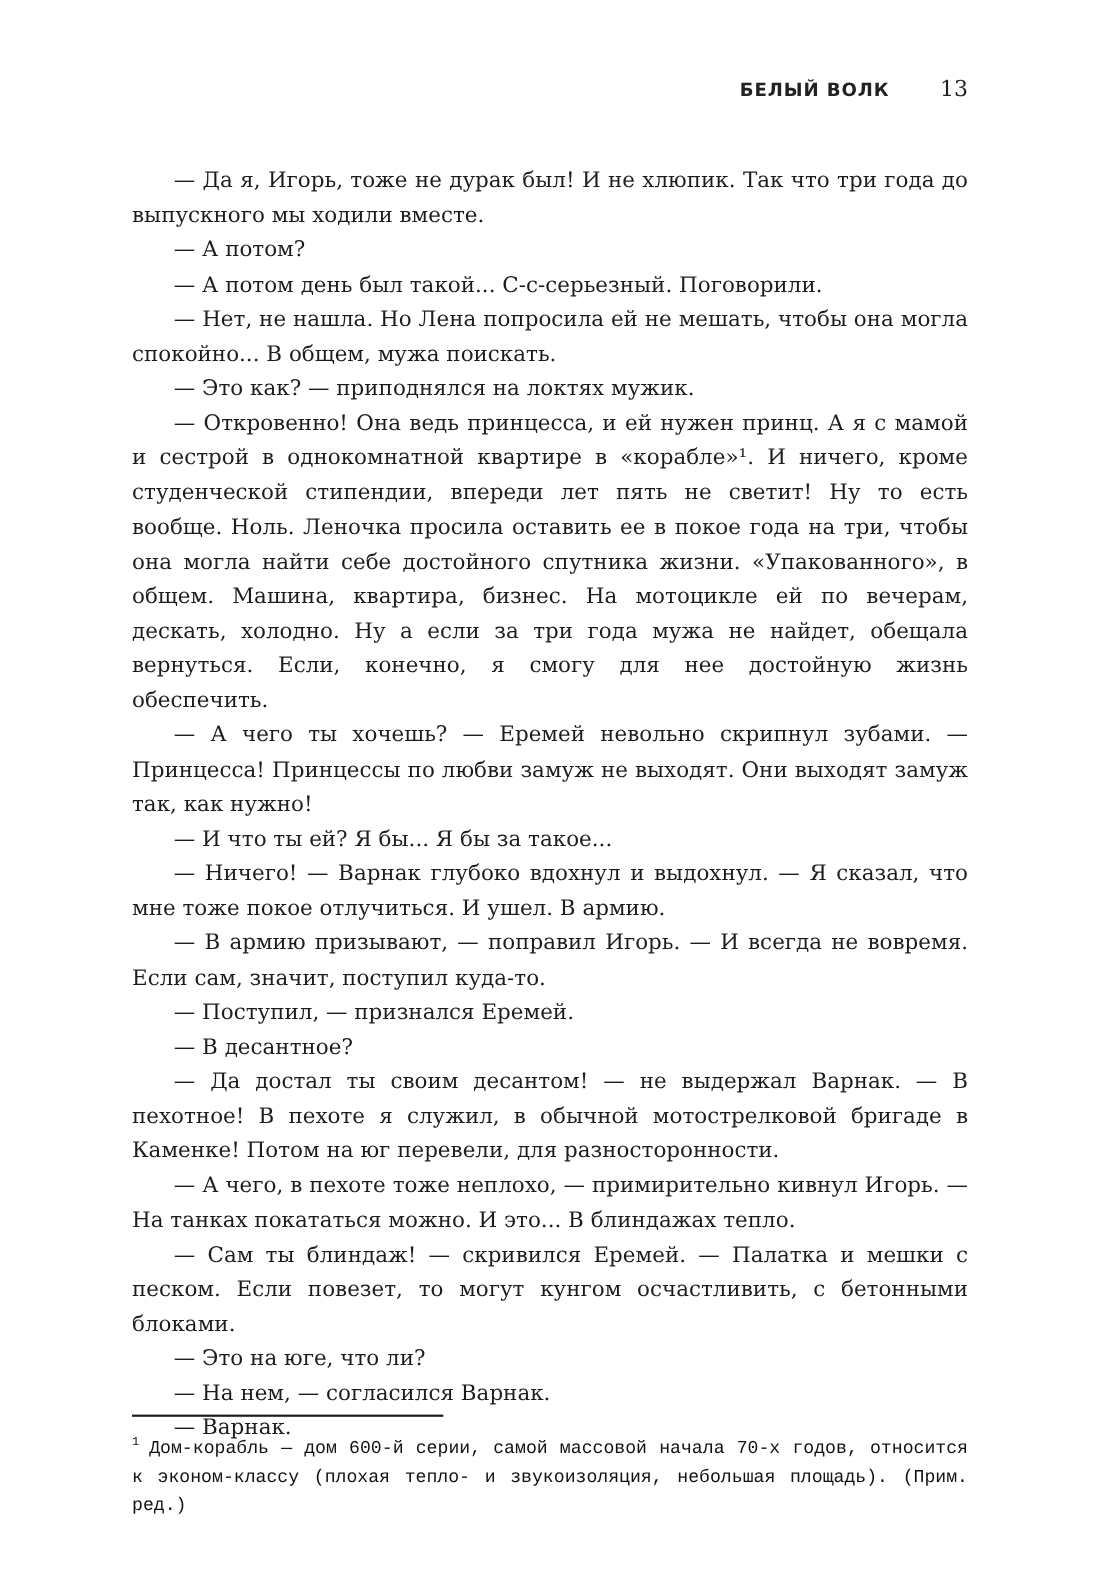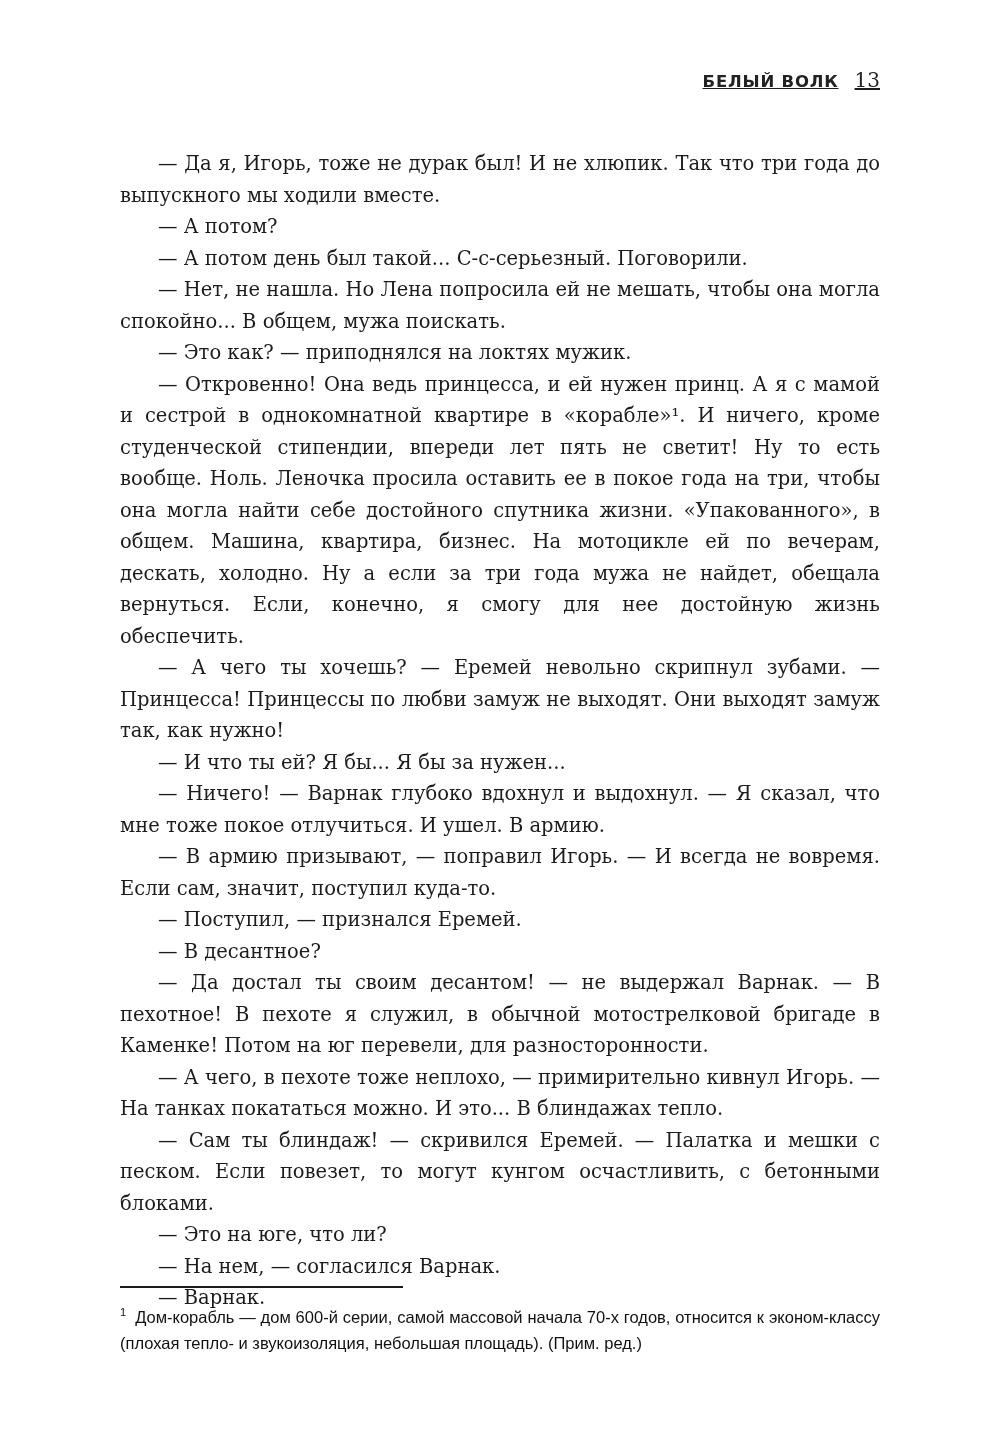--- a/index.html
+++ b/index.html
@@ -14,22 +14,21 @@
     overflow: hidden;
   }
   .running-head {
     position: absolute;
     top: 68px;
     left: 120px;
     right: 120px;
     display: flex;
     justify-content: flex-end;
     align-items: baseline;
-    gap: 16px;
-    text-decoration: underline;
+    gap: 46px;
   }
   .running-title {
     font-family: "DejaVu Sans", "Liberation Sans", sans-serif;
     font-weight: bold;
     font-size: 16.5px;
     letter-spacing: 0.8px;
     color: #222222;
   }
   .page-number {
     font-size: 20px;
@@ -52,21 +51,21 @@
     width: 760px;
     top: 1286px;
   }
   .footnote-rule {
     width: 283px;
     height: 2px;
     background: #1c1c1c;
     margin-bottom: 11px;
   }
   .footnote {
-    font-family: Liberation Sans, sans-serif;
+    font-family: Liberation Mono, monospace;
     font-size: 16.5px;
     line-height: 26px;
     color: #111111;
     text-align: justify;
   }
   .footnote sup {
     font-size: 11px;
     vertical-align: super;
     margin-right: 9px;
   }
@@ -82,21 +81,21 @@
   </header>
 
   <main class="body-text" id="paragraphs">
       <p class="para">— Да я, Игорь, тоже не дурак был! И не хлюпик. Так что три года до выпускного мы ходили вместе.</p>
       <p class="para">— А потом?</p>
       <p class="para">— А потом день был такой... С-с-серьезный. Поговорили.</p>
       <p class="para">— Нет, не нашла. Но Лена попросила ей не мешать, чтобы она могла спокойно... В общем, мужа поискать.</p>
       <p class="para">— Это как? — приподнялся на локтях мужик.</p>
       <p class="para">— Откровенно! Она ведь принцесса, и ей нужен принц. А я с мамой и сестрой в однокомнатной квартире в «корабле»¹. И ничего, кроме студенческой стипендии, впереди лет пять не светит! Ну то есть вообще. Ноль. Леночка просила оставить ее в покое года на три, чтобы она могла найти себе достойного спутника жизни. «Упакованного», в общем. Машина, квартира, бизнес. На мотоцикле ей по вечерам, дескать, холодно. Ну а если за три года мужа не найдет, обещала вернуться. Если, конечно, я смогу для нее достойную жизнь обеспечить.</p>
       <p class="para">— А чего ты хочешь? — Еремей невольно скрипнул зубами. — Принцесса! Принцессы по любви замуж не выходят. Они выходят замуж так, как нужно!</p>
-      <p class="para">— И что ты ей? Я бы... Я бы за нужен...</p>
+      <p class="para">— И что ты ей? Я бы... Я бы за такое...</p>
       <p class="para">— Ничего! — Варнак глубоко вдохнул и выдохнул. — Я сказал, что мне тоже покое отлучиться. И ушел. В армию.</p>
       <p class="para">— В армию призывают, — поправил Игорь. — И всегда не вовремя. Если сам, значит, поступил куда-то.</p>
       <p class="para">— Поступил, — признался Еремей.</p>
       <p class="para">— В десантное?</p>
       <p class="para">— Да достал ты своим десантом! — не выдержал Варнак. — В пехотное! В пехоте я служил, в обычной мотострелковой бригаде в Каменке! Потом на юг перевели, для разносторонности.</p>
       <p class="para">— А чего, в пехоте тоже неплохо, — примирительно кивнул Игорь. — На танках покататься можно. И это... В блиндажах тепло.</p>
       <p class="para">— Сам ты блиндаж! — скривился Еремей. — Палатка и мешки с песком. Если повезет, то могут кунгом осчастливить, с бетонными блоками.</p>
       <p class="para">— Это на юге, что ли?</p>
       <p class="para">— На нем, — согласился Варнак.</p>
       <p class="para">— Варнак.</p>

